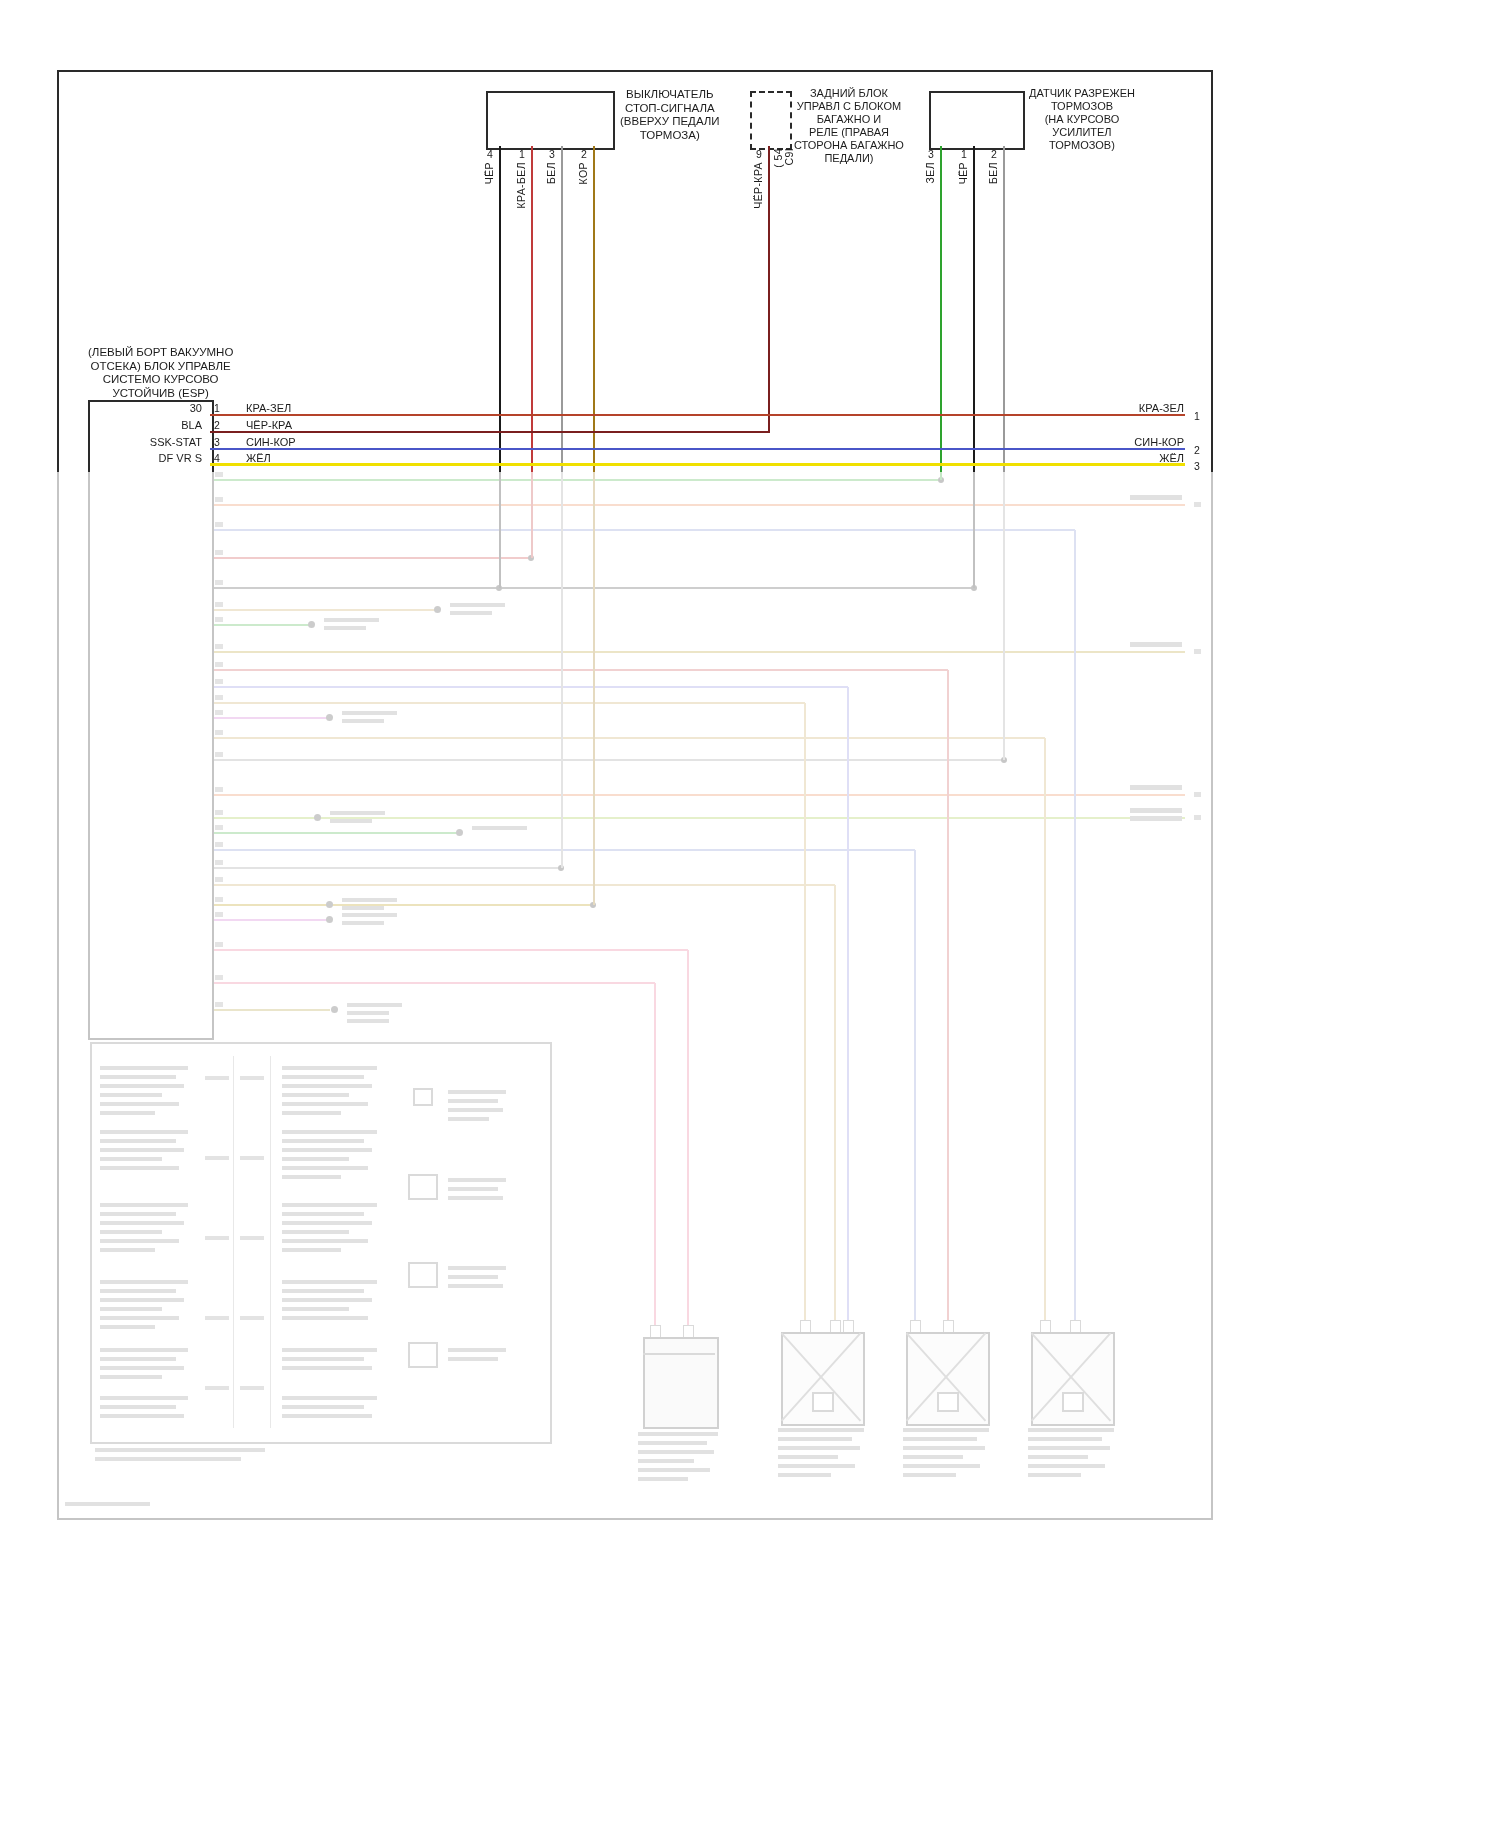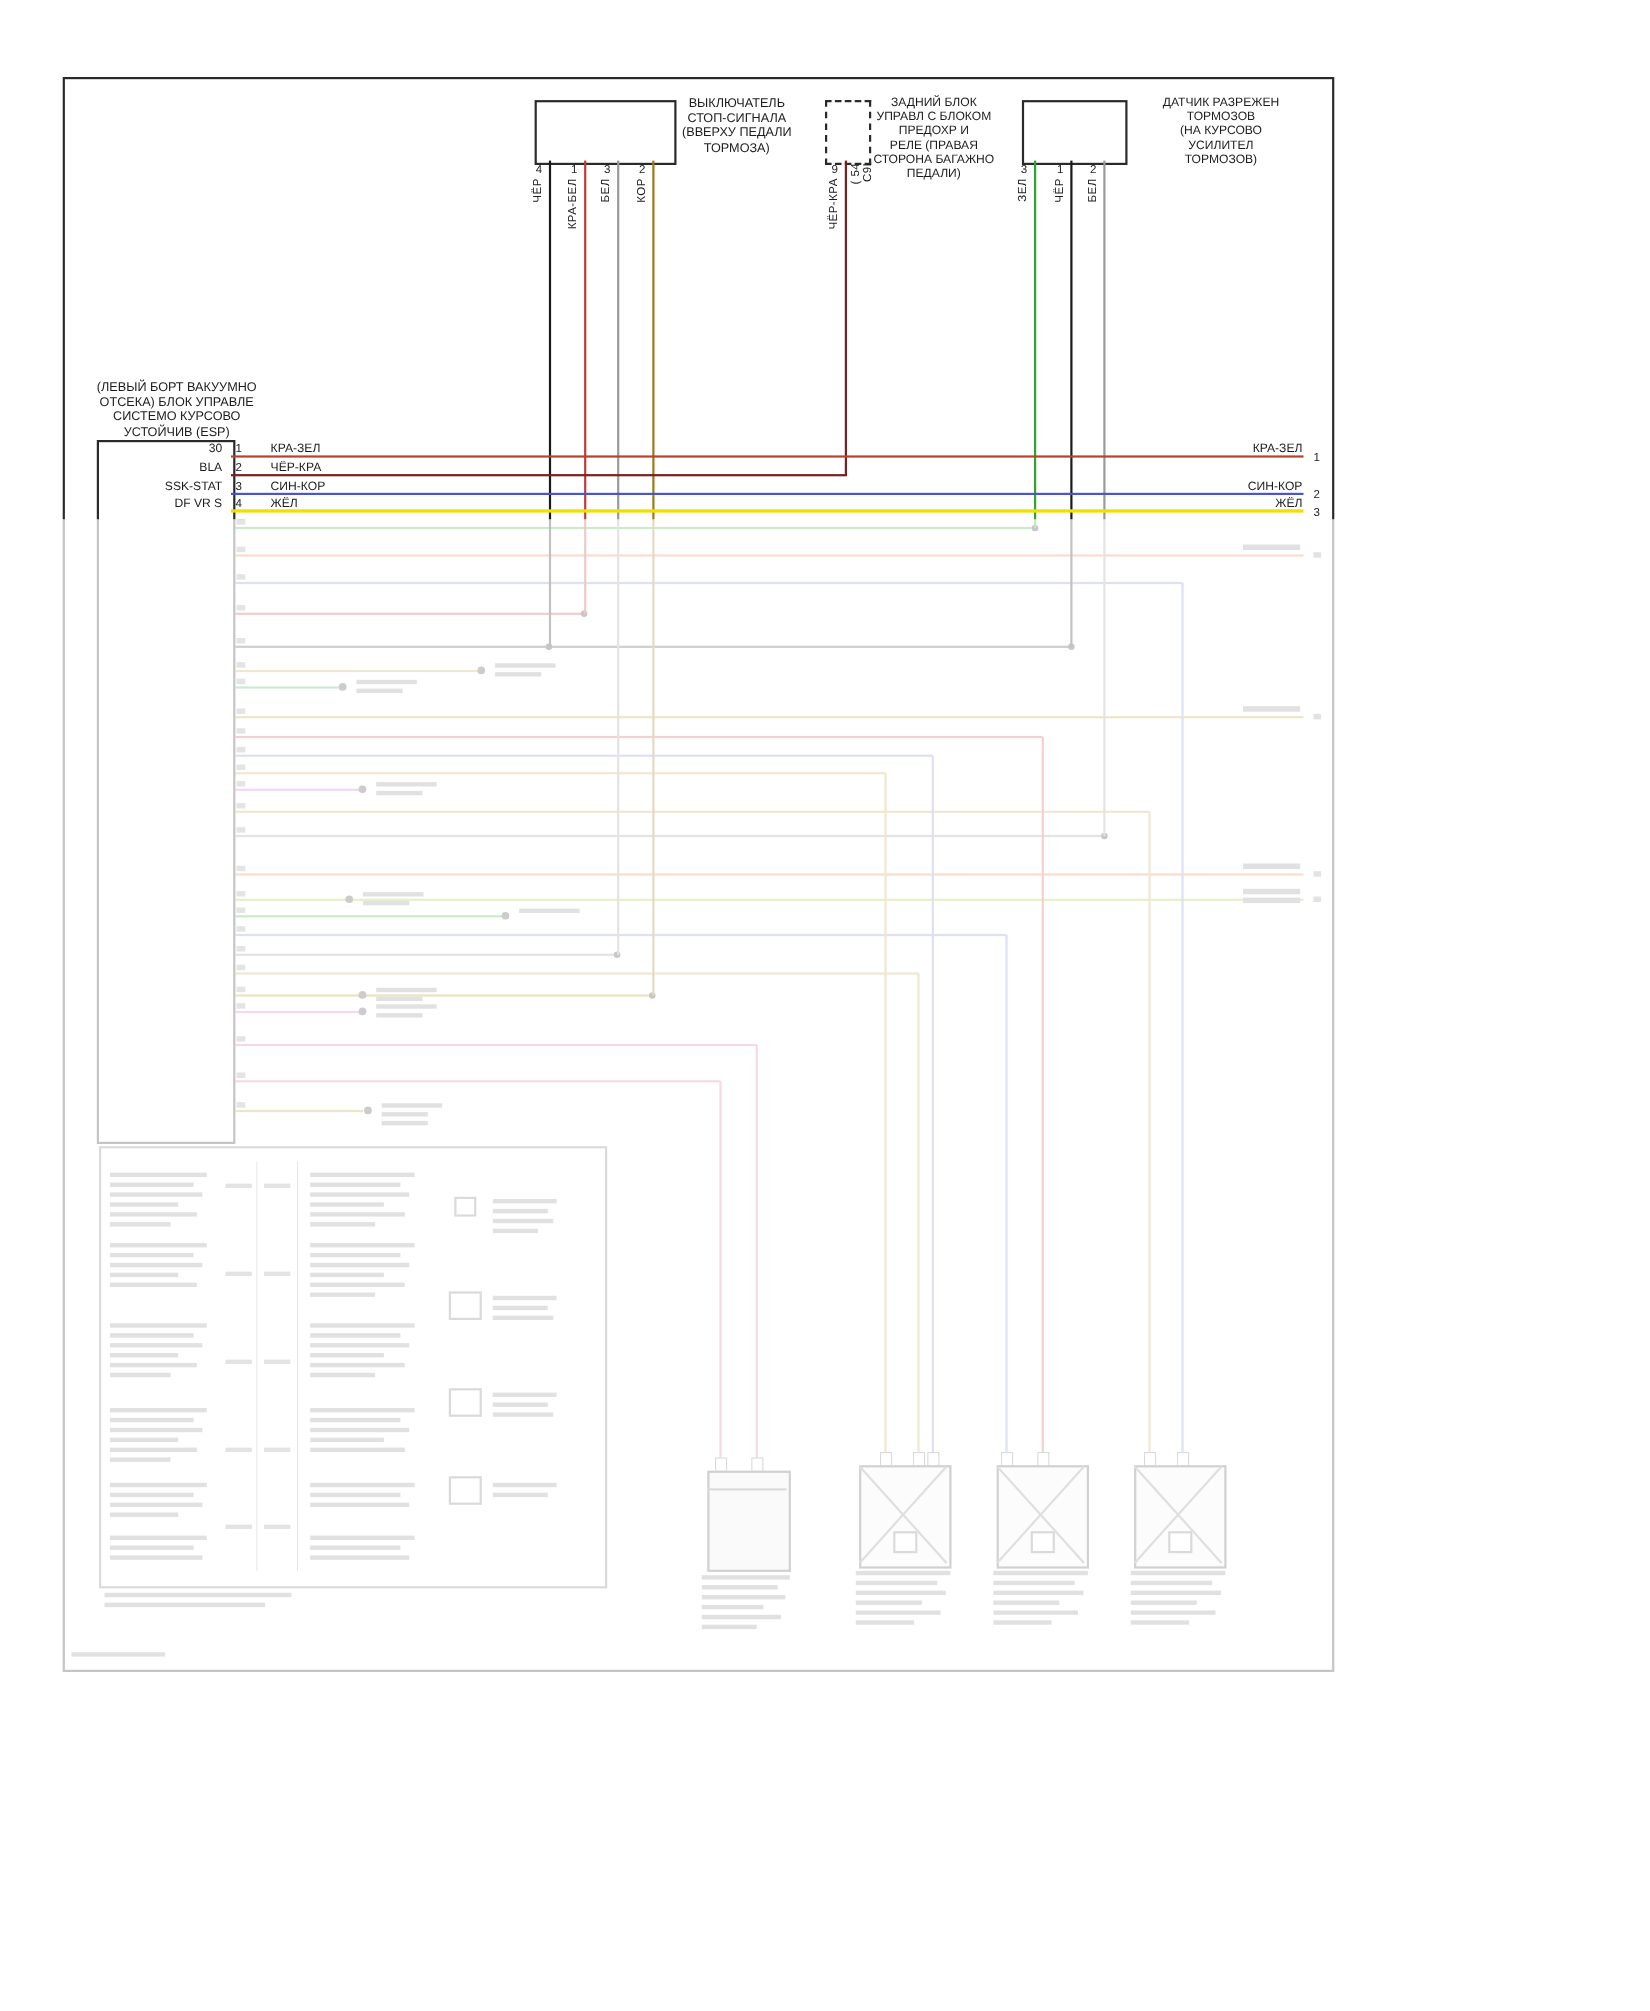--- a/index.html
+++ b/index.html
@@ -309,33 +309,33 @@
   <div class="vlabel" style="left:515px;top:162px;">КРА-БЕЛ</div>
   <div class="pnum" style="left:549px;top:148px;">3</div>
   <div class="vlabel" style="left:545px;top:162px;">БЕЛ</div>
   <div class="pnum" style="left:581px;top:148px;">2</div>
   <div class="vlabel" style="left:577px;top:162px;">КОР</div>
 
   <div class="box dashedbox" style="left:750px;top:91px;width:38px;height:55px;"></div>
   <div class="lbl" style="left:794px;top:87px;font-size:11px;line-height:13px;">
     <div>ЗАДНИЙ БЛОК</div>
     <div>УПРАВЛ С БЛОКОМ</div>
-    <div>ПРЕДОХР И</div>
+    <div>БАГАЖНО И</div>
     <div>РЕЛЕ (ПРАВАЯ</div>
     <div>СТОРОНА БАГАЖНО</div>
     <div>ПЕДАЛИ)</div>
   </div>
   <div class="vline" style="left:768px;top:146px;height:286px;background:#7a1f1f;"></div>
   <div class="pnum" style="left:756px;top:148px;">9</div>
   <div class="vlabel" style="left:752px;top:162px;">ЧЁР-КРА</div>
   <div class="vlabel" style="left:772px;top:148px;">( 54</div>
   <div class="vlabel" style="left:783px;top:148px;">C9I</div>
 
   <div class="box" style="left:929px;top:91px;width:92px;height:55px;"></div>
-  <div class="lbl" style="left:1029px;top:87px;font-size:11px;line-height:13px;margin-left:28px;">
+  <div class="lbl" style="left:1029px;top:87px;font-size:11px;line-height:13px;">
     <div>ДАТЧИК РАЗРЕЖЕН</div>
     <div>ТОРМОЗОВ</div>
     <div>(НА КУРСОВО</div>
     <div>УСИЛИТЕЛ</div>
     <div>ТОРМОЗОВ)</div>
   </div>
   <div class="vline" style="left:940px;top:146px;height:334px;background:#2ea32e;"></div>
   <div class="vline" style="left:973px;top:146px;height:442px;background:#1a1a1a;"></div>
   <div class="vline" style="left:1003px;top:146px;height:614px;background:#9a9a9a;"></div>
   <div class="pnum" style="left:928px;top:148px;">3</div>

